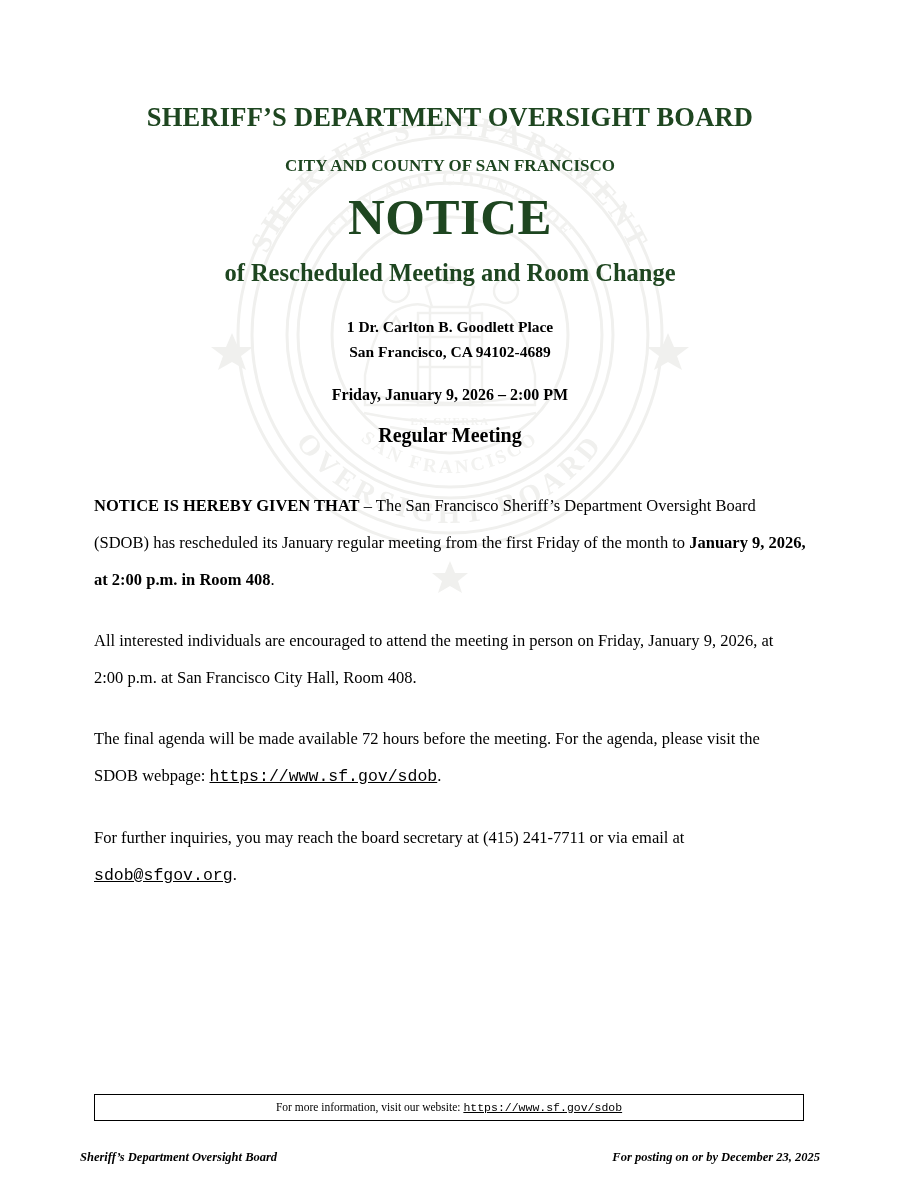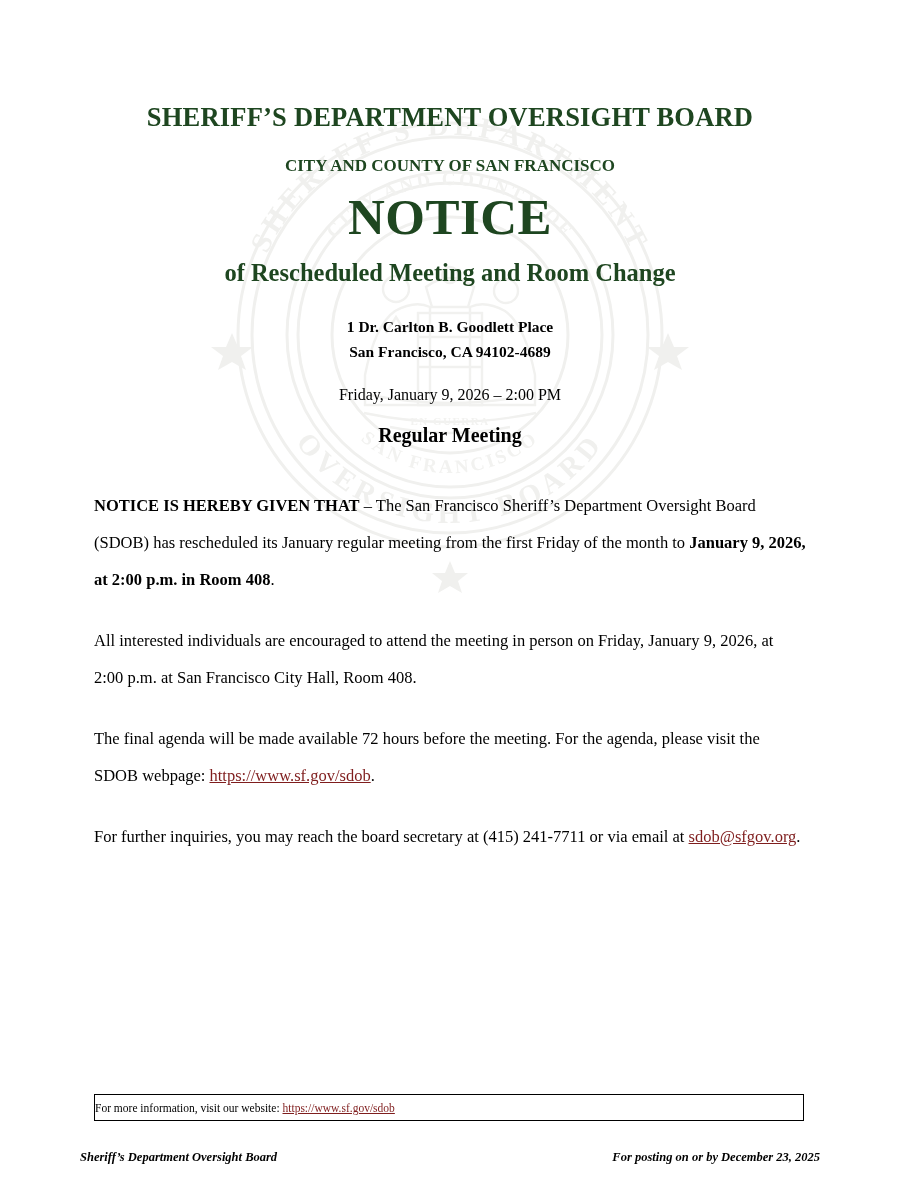--- a/index.html
+++ b/index.html
@@ -78,21 +78,21 @@
   .addr {
     text-align: center;
     font-size: 15.5px;
     font-weight: bold;
     line-height: 1.58;
     padding-top: 28px;
   }
   .meeting-when {
     text-align: center;
     font-size: 16px;
-    font-weight: normal;
+    font-weight: bold;
     padding-top: 22px;
   }
   .meeting-type {
     text-align: center;
     font-size: 20px;
     font-weight: bold;
     padding-top: 20px;
   }
 
   .rule-wrap { width: 712px; margin: 0 auto; }
@@ -128,34 +128,36 @@
     padding-top: 41px;
   }
   .para {
     font-size: 16.5px;
     line-height: 2.24;
     text-align: left;
     margin: 0 0 24px 0;
   }
   b.lead { font-weight: bold; }
   a.link, .link {
-    color: #7f1d1d;
+    color: #000000;
     text-decoration: underline;
+    font-family: Liberation Mono, monospace;
   }
 
   .footer-box {
     position: absolute;
     left: 94px;
     top: 1094px;
     width: 710px;
     height: 27px;
     border: 1.2px solid #000;
     box-sizing: border-box;
     display: flex;
     align-items: center;
+    justify-content: center;
     z-index: 2;
   }
   .footer-box-text {
     font-size: 11.5px;
     text-align: center;
   }
 
   .page-footer {
     position: absolute;
     left: 80px;

